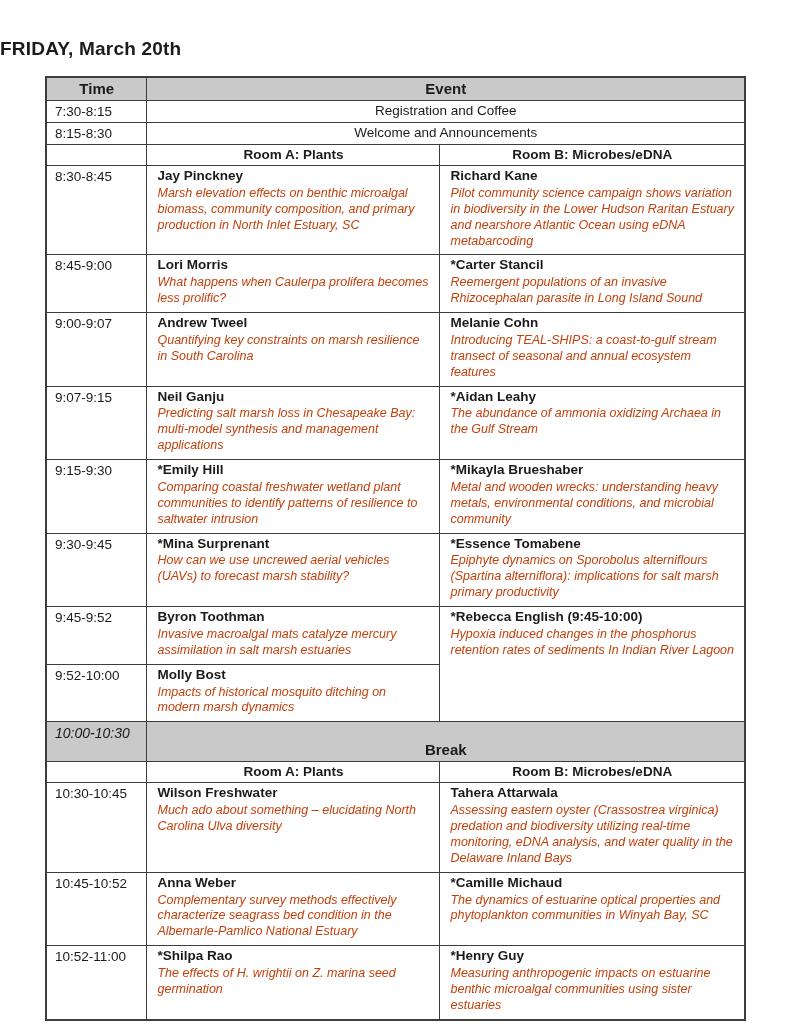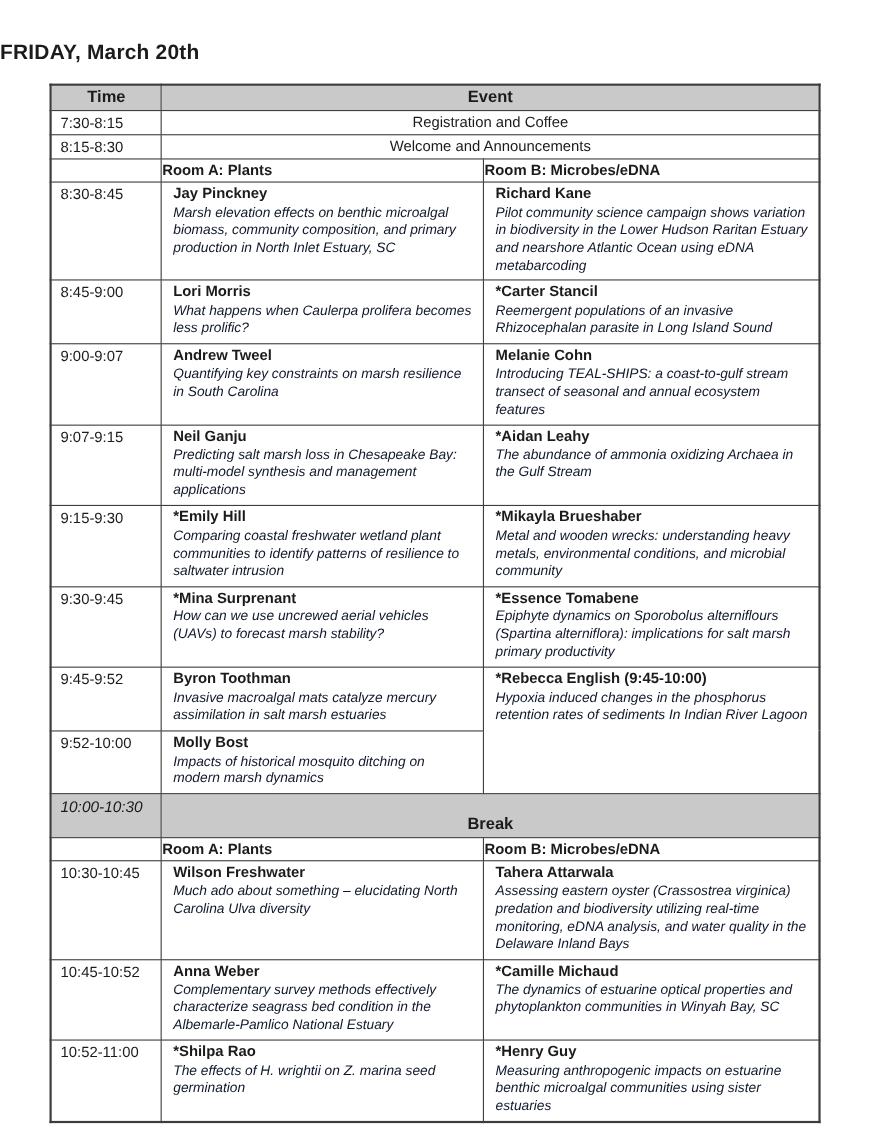--- a/index.html
+++ b/index.html
@@ -52,34 +52,35 @@
   }
   td.full-event {
     font-size: 13.5px;
     text-align: center;
     vertical-align: middle;
     padding: 2px 0 3px 0;
   }
   td.room-head {
     font-weight: bold;
     font-size: 13.5px;
+    text-align: center;
     vertical-align: middle;
     padding: 2px 0 3px 0;
   }
   td.talk-cell { padding: 2px 8px 5px 10px; }
   .speaker {
     font-weight: bold;
     font-size: 13.5px;
     line-height: 1.25;
   }
   .talk-title {
     font-style: italic;
     font-size: 12.5px;
     line-height: 1.27;
-    color: #0f172a;
+    color: #c2410c;
     margin-top: 1px;
   }
   tr.break-row td { background: #c9c9c9; }
   td.break-time { font-size: 14px; vertical-align: middle; font-style: italic; }
   td.break-event {
     font-weight: bold;
     font-size: 15px;
     text-align: center;
     vertical-align: middle;
     padding: 19px 0 3px 0;

